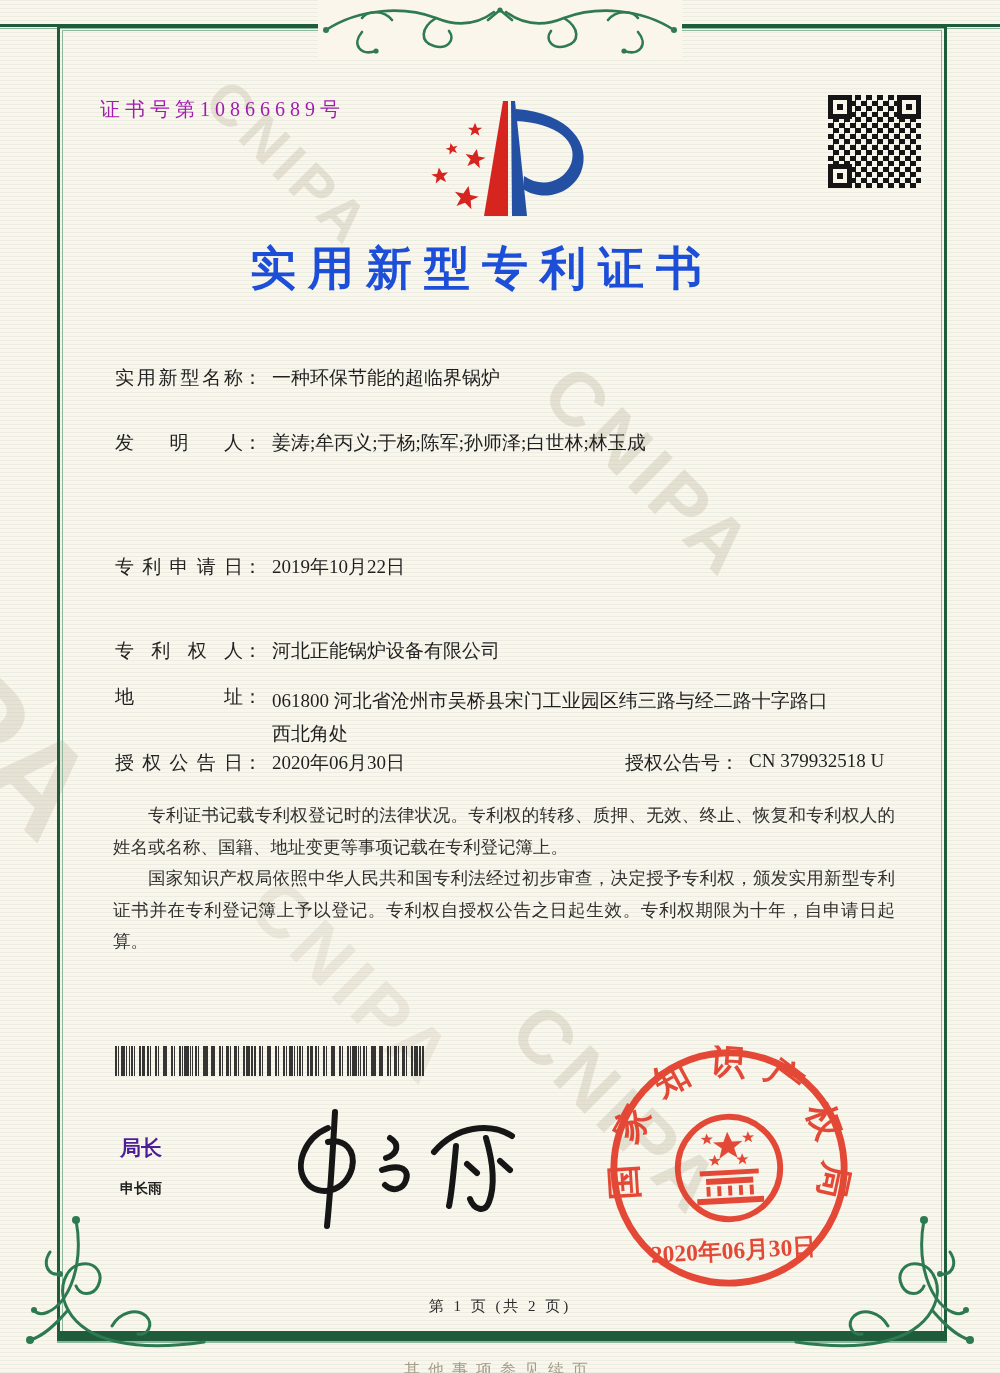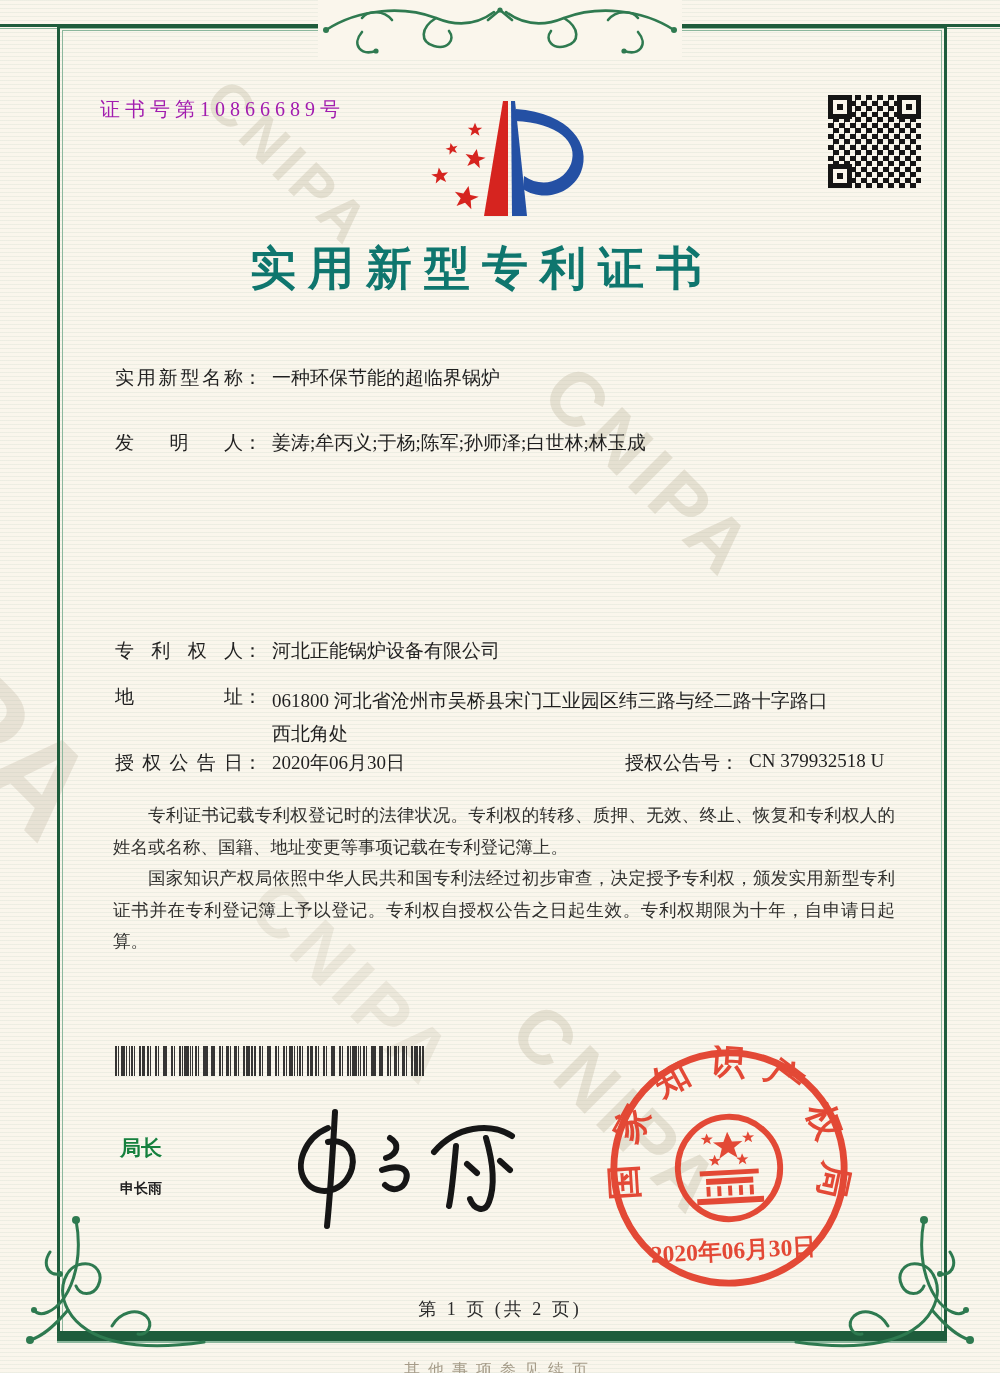--- a/index.html
+++ b/index.html
@@ -86,21 +86,21 @@
     border:5px solid #151515;background:#faf6ec;box-sizing:border-box;
   }
   .qr .f-tl{left:0;top:0;}
   .qr .f-tr{right:0;top:0;}
   .qr .f-bl{left:0;bottom:0;}
   .qr .finder::after{
     content:"";position:absolute;left:4px;top:4px;width:6px;height:6px;background:#151515;
   }
   .doc-title{
     position:absolute;left:0;top:238px;width:964px;
-    text-align:center;font-size:46px;font-weight:bold;color:#0f766e;
+    text-align:center;font-size:46px;font-weight:bold;color:#1d4ed8;
     letter-spacing:12px;
   }
   .row{position:absolute;left:115px;font-size:19px;color:#1f1f1f;white-space:nowrap;}
   .row .lbl{
     display:inline-block;width:128px;text-align:justify;text-align-last:justify;
     vertical-align:top;color:#222;
   }
   .row .colon{display:inline-block;vertical-align:top;}
   .row .val{display:inline-block;margin-left:10px;vertical-align:top;}
   .r0{top:365px;} .r1{top:430px;} .r2{top:492px;} .r3{top:554px;}
@@ -115,32 +115,32 @@
   .barcode{
     position:absolute;left:115px;top:1046px;width:310px;height:30px;
     background-image:
       repeating-linear-gradient(90deg,#1b1b1b 0 2px,transparent 2px 3px,#1b1b1b 3px 4px,transparent 4px 8px),
       repeating-linear-gradient(90deg,transparent 0 6px,#1b1b1b 6px 9px,transparent 9px 14px,#1b1b1b 14px 15px,transparent 15px 21px);
     opacity:.88;
   }
   .director-role{
     position:absolute;left:120px;top:1134px;
     font-family:"Liberation Sans","DejaVu Sans",sans-serif;
-    font-weight:bold;font-size:21px;color:#15803d;
+    font-weight:bold;font-size:21px;color:#4c1d95;
   }
   .director-name{
     position:absolute;left:120px;top:1180px;
     font-family:"Liberation Sans","DejaVu Sans",sans-serif;
     font-weight:bold;font-size:14px;color:#222;
   }
   .signature{position:absolute;left:272px;top:1106px;width:260px;height:130px;}
   .seal{position:absolute;left:606px;top:1045px;width:246px;height:246px;transform:rotate(-3deg);opacity:.92;}
   .footer-page{
     position:absolute;left:0;top:1297px;width:1000px;text-align:center;
-    font-size:18px;color:#2b2b2b;letter-spacing:3px;
+    font-size:15px;color:#2b2b2b;letter-spacing:3px;
   }
   .footer-cut{
     position:absolute;left:0;top:1360px;width:1000px;text-align:center;
     font-size:16px;color:#a59c89;letter-spacing:8px;
   }
 </style>
 </head>
 <body>
 
 <div class="page">
@@ -246,20 +246,23 @@
       <div class="finder f-bl"></div>
     </div>
 
     <div class="doc-title">实用新型专利证书</div>
 
     <div class="row r0">
       <span class="lbl">实用新型名称</span><span class="colon">：</span><span class="val">一种环保节能的超临界锅炉</span>
     </div>
     <div class="row r1">
       <span class="lbl">发明人</span><span class="colon">：</span><span class="val">姜涛;牟丙义;于杨;陈军;孙师泽;白世林;林玉成</span>
+    </div>
+    <div class="row r3">
+      <span class="lbl">专利申请日</span><span class="colon">：</span><span class="val">2019年10月22日</span>
     </div>
     <div class="row r4">
       <span class="lbl">专利权人</span><span class="colon">：</span><span class="val">河北正能锅炉设备有限公司</span>
     </div>
     <div class="row r5">
       <span class="lbl">地址</span><span class="colon">：</span><span class="val">061800  河北省沧州市吴桥县宋门工业园区纬三路与经二路十字路口西北角处</span>
     </div>
     <div class="row r6">
       <span><span class="lbl">授权公告日</span><span class="colon">：</span><span class="val">2020年06月30日</span></span>
       <span class="pair-right"><span>授权公告号</span><span class="colon">：</span><span class="val">CN 379932518 U</span></span>

